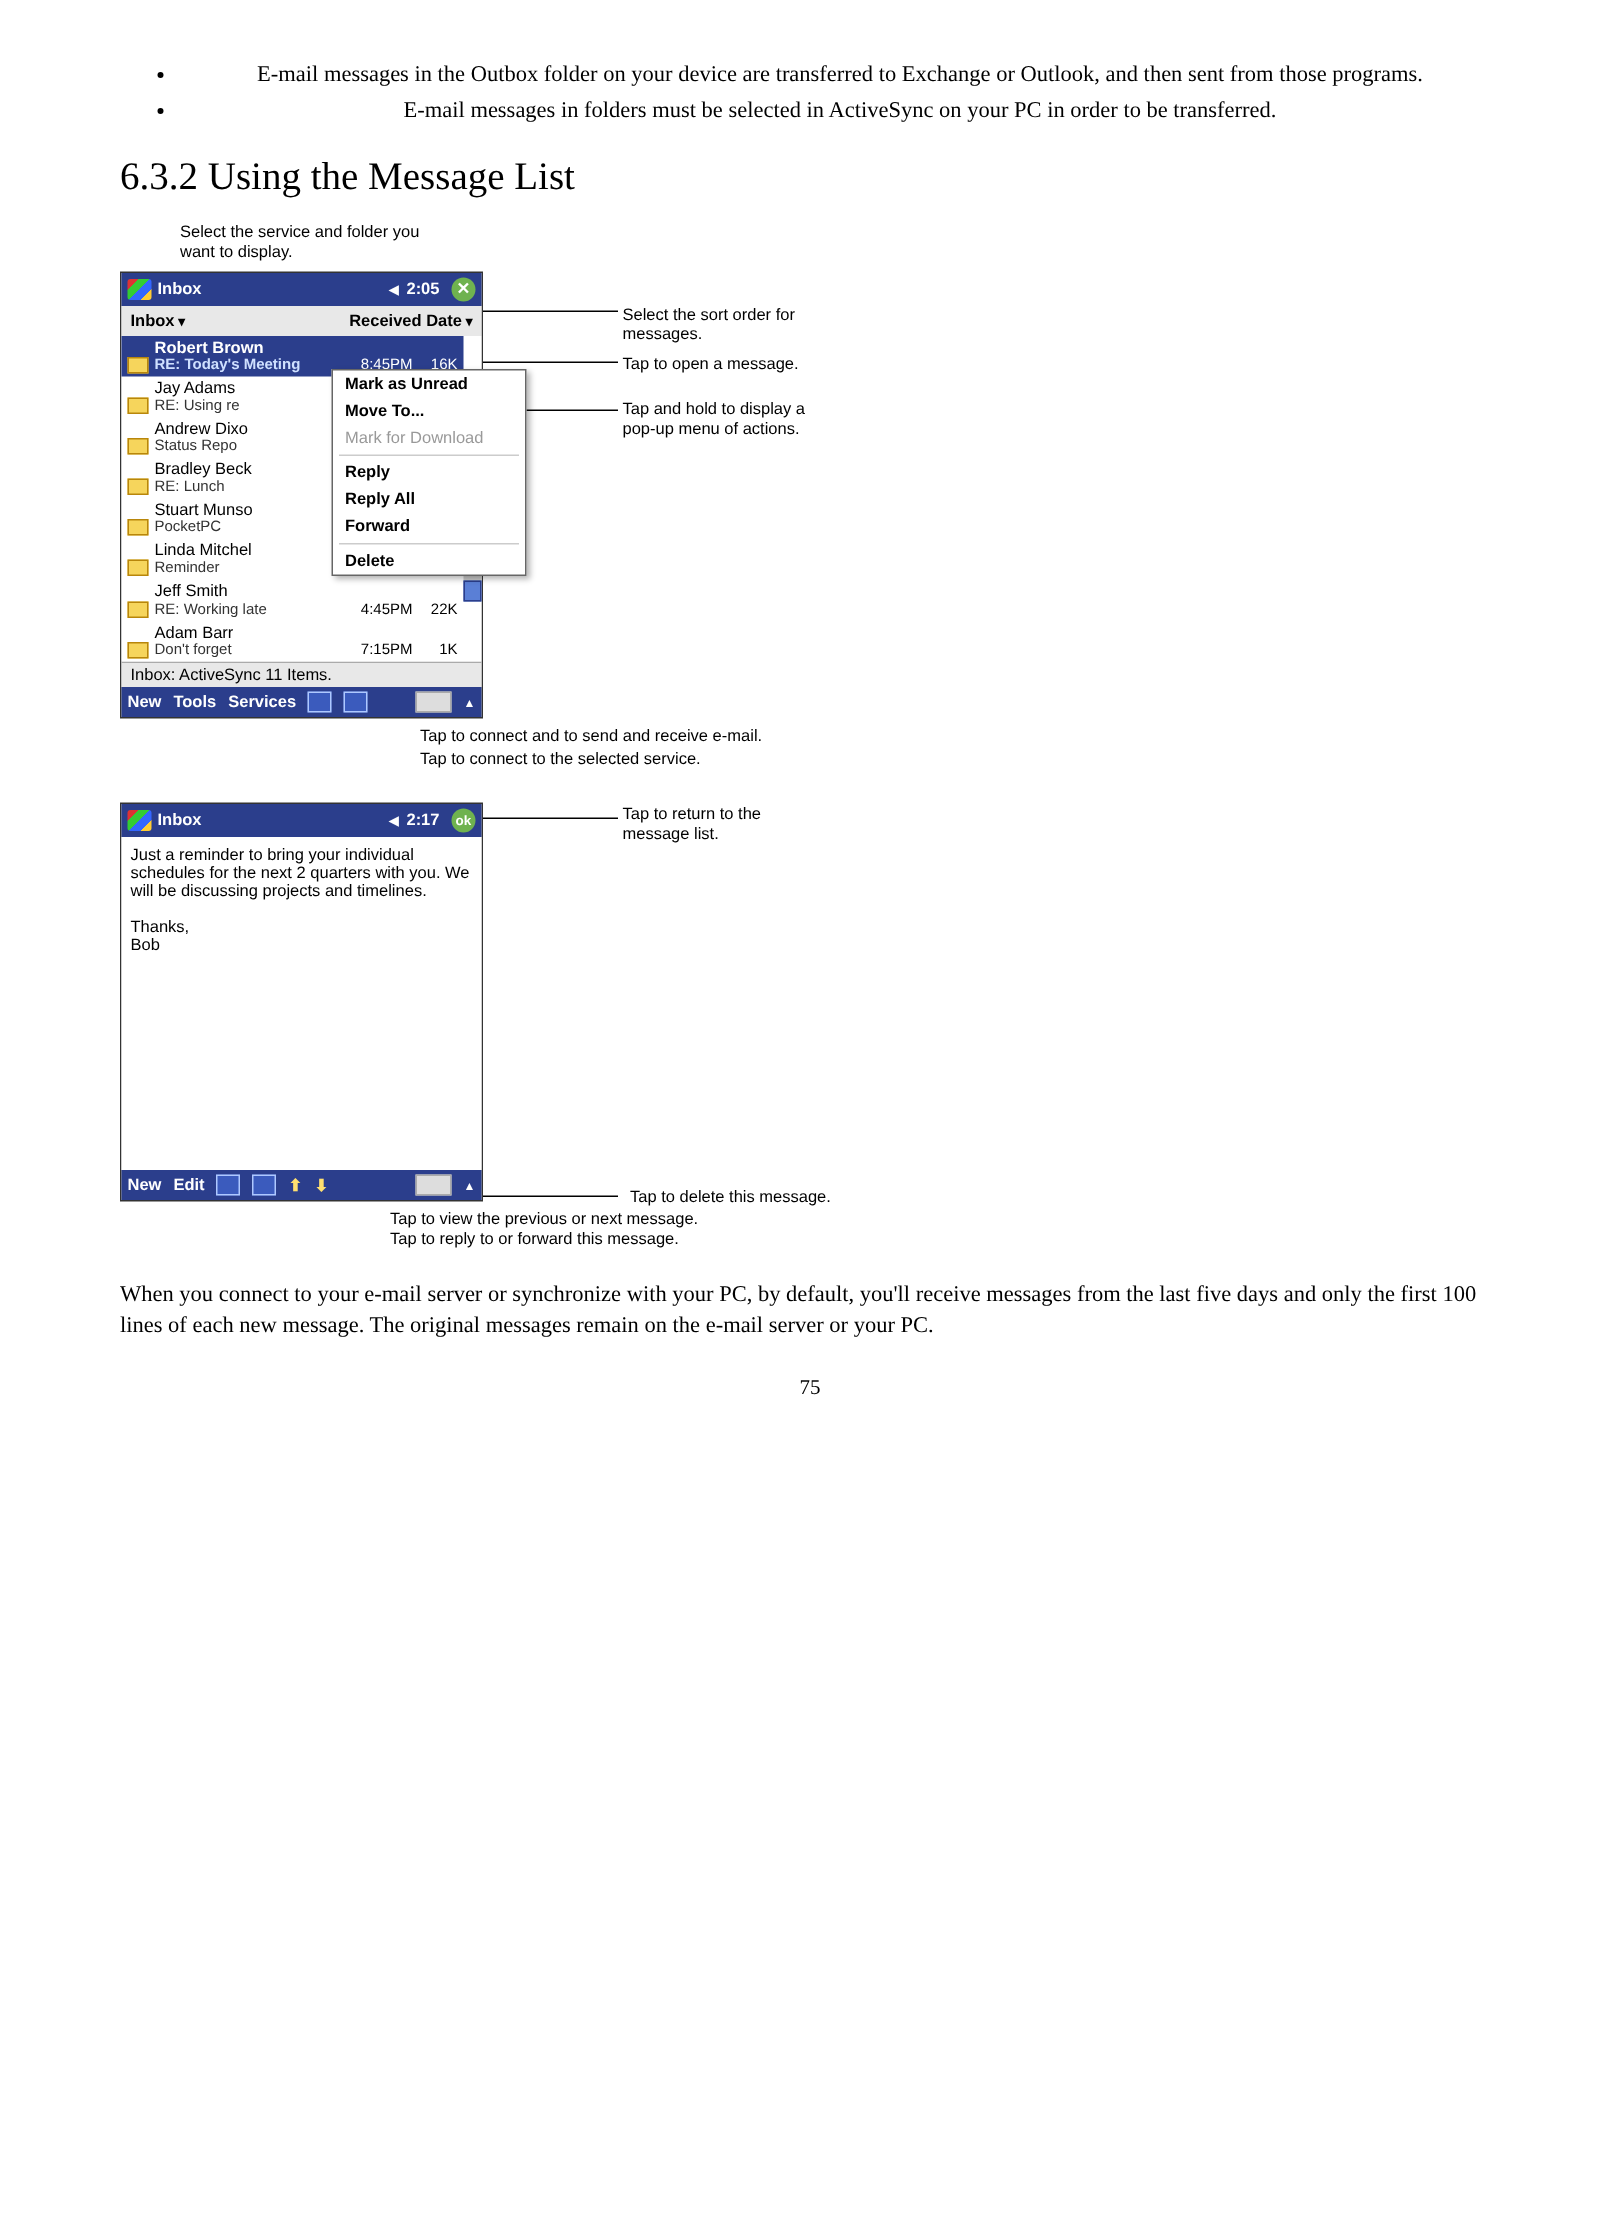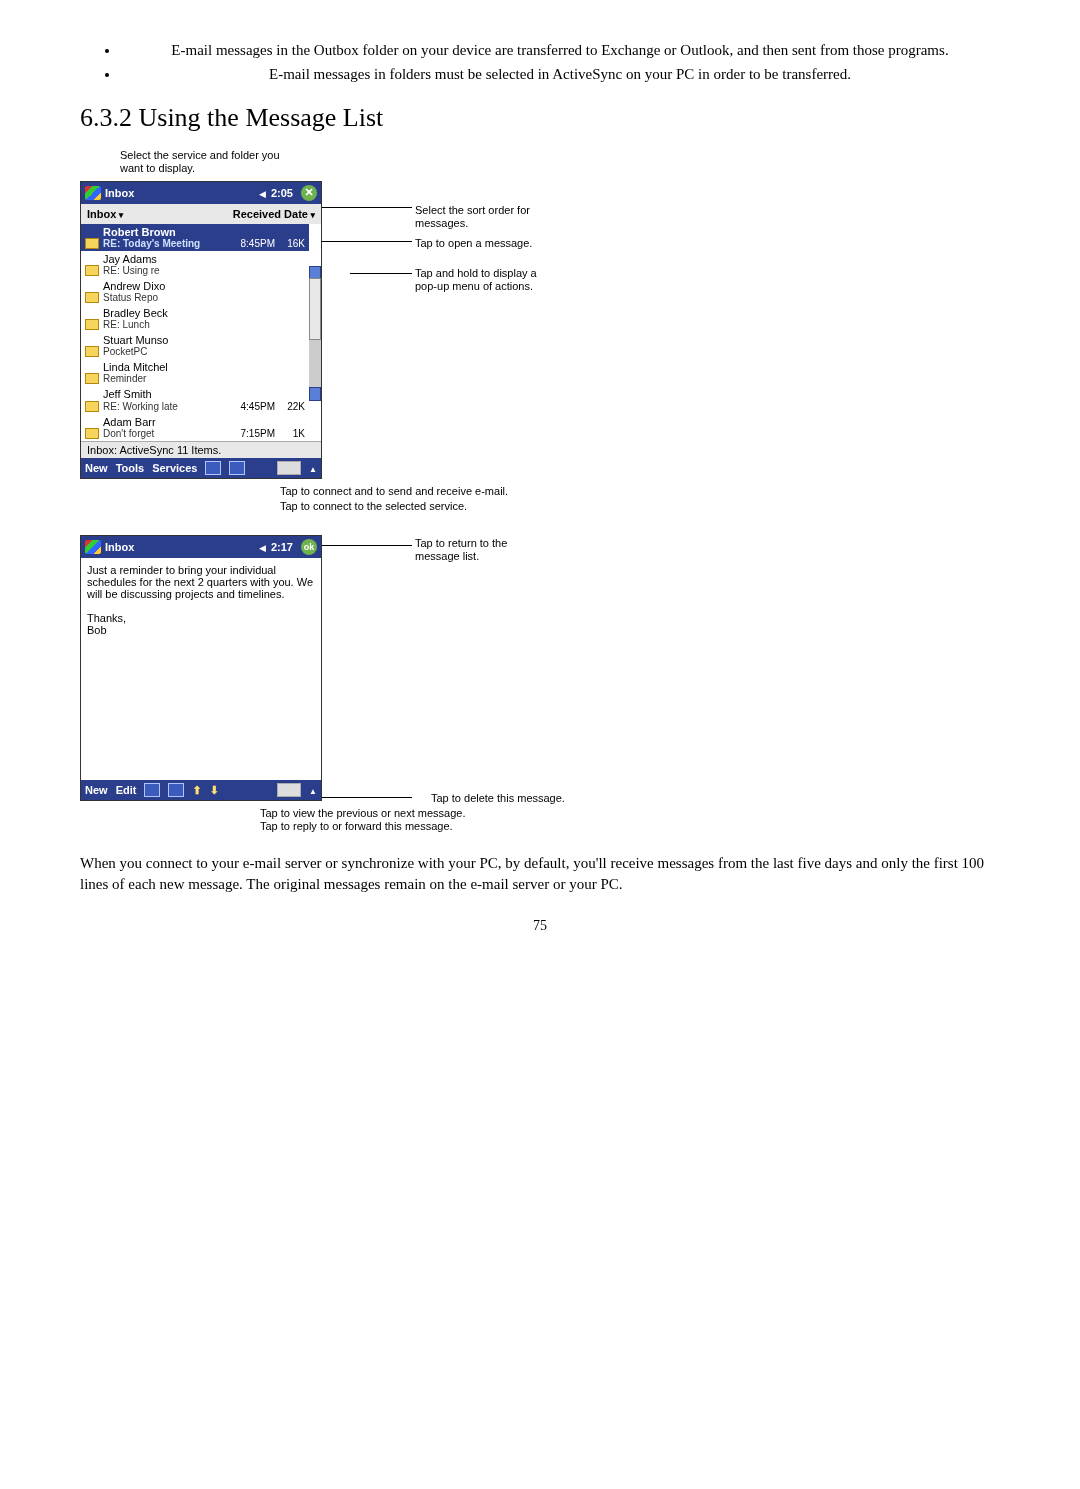--- a/index.html
+++ b/index.html
@@ -71,21 +71,21 @@
   .right-text li { line-height:1.35; }
 
   
   .msg-body { background:#fff; padding:6px; min-height:210px; font-size:11px; }
   .hdr-line { font-size:11px; padding:0 6px; }
   .device.detail .titlebar .circ { background:#6fb24f; }
   .device.detail .subhdr { background:#fff; padding:2px 0 4px 0; }
 
   .callouts2-right { position:absolute; font-family:Arial,sans-serif; font-size:11px; line-height:1.2; }
   .c2a { left:335px; top:2px; width:130px; }
-  .c2b { left:351px; top:257px; width:150px; }
+  .c2b { left:340px; top:257px; width:150px; }
   .callouts2-below { font-family:Arial,sans-serif; font-size:11px; line-height:1.2; margin:6px 0 0 180px; }
 
   .bottom-para { margin-top:16px; line-height:1.35; }
   .page-num { text-align:center; margin-top:24px; font-size:14px; }
 
   
   .leader { position:absolute; border-top:1px solid #000; }
 </style>
 </head>
 <body>
@@ -186,20 +186,31 @@
           <span class="time-col">7:15PM</span>
           <span class="size-col">1K</span>
         </div>
         <div class="scroll-rail">
           <div class="btn"></div>
           <div class="thumb"></div>
           <div class="btn" style="position:absolute;bottom:0;left:0;right:0;"></div>
         </div>
       </div>
 
+      <div class="popup">
+        <div class="mi bold">Mark as Unread</div>
+        <div class="mi bold">Move To...</div>
+        <div class="mi dis">Mark for Download</div>
+        <hr>
+        <div class="mi bold">Reply</div>
+        <div class="mi bold">Reply All</div>
+        <div class="mi bold">Forward</div>
+        <hr>
+        <div class="mi bold">Delete</div>
+      </div>
 
       <div class="status">Inbox: ActiveSync  11 Items.</div>
       <div class="menubar">
         <span>New</span>
         <span>Tools</span>
         <span>Services</span>
         <span class="mbicon"></span>
         <span class="mbicon"></span>
         <span class="spacer"></span>
         <span class="kbd"></span>

